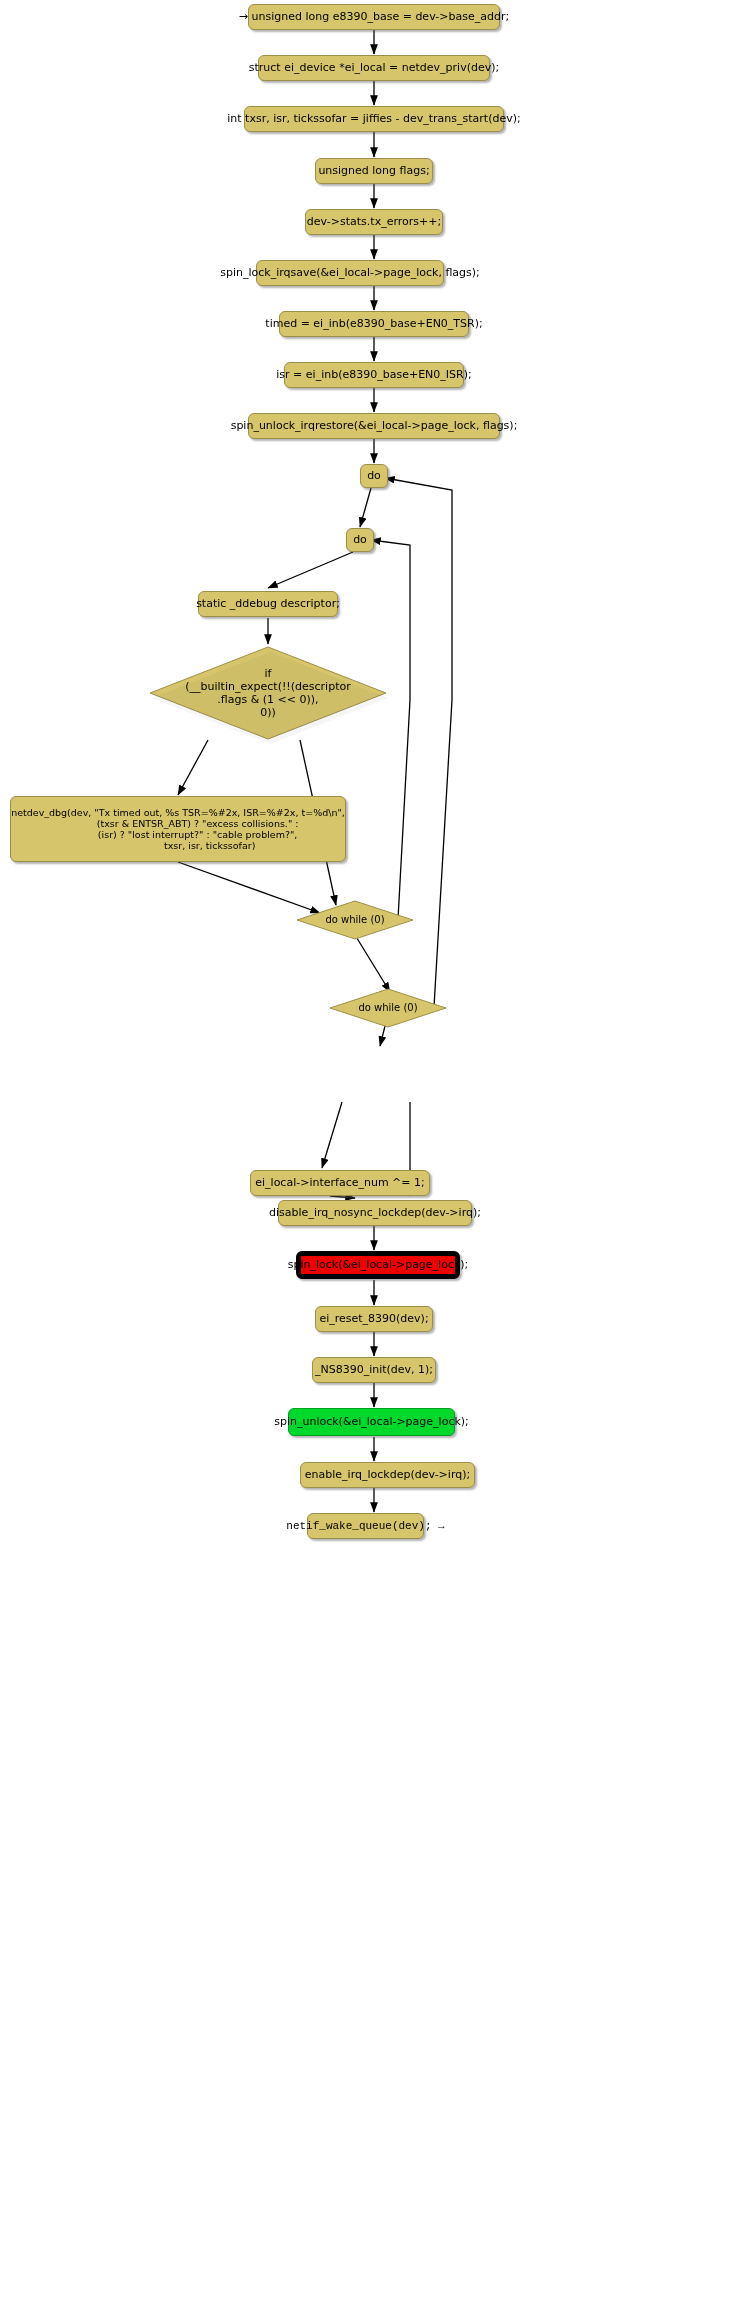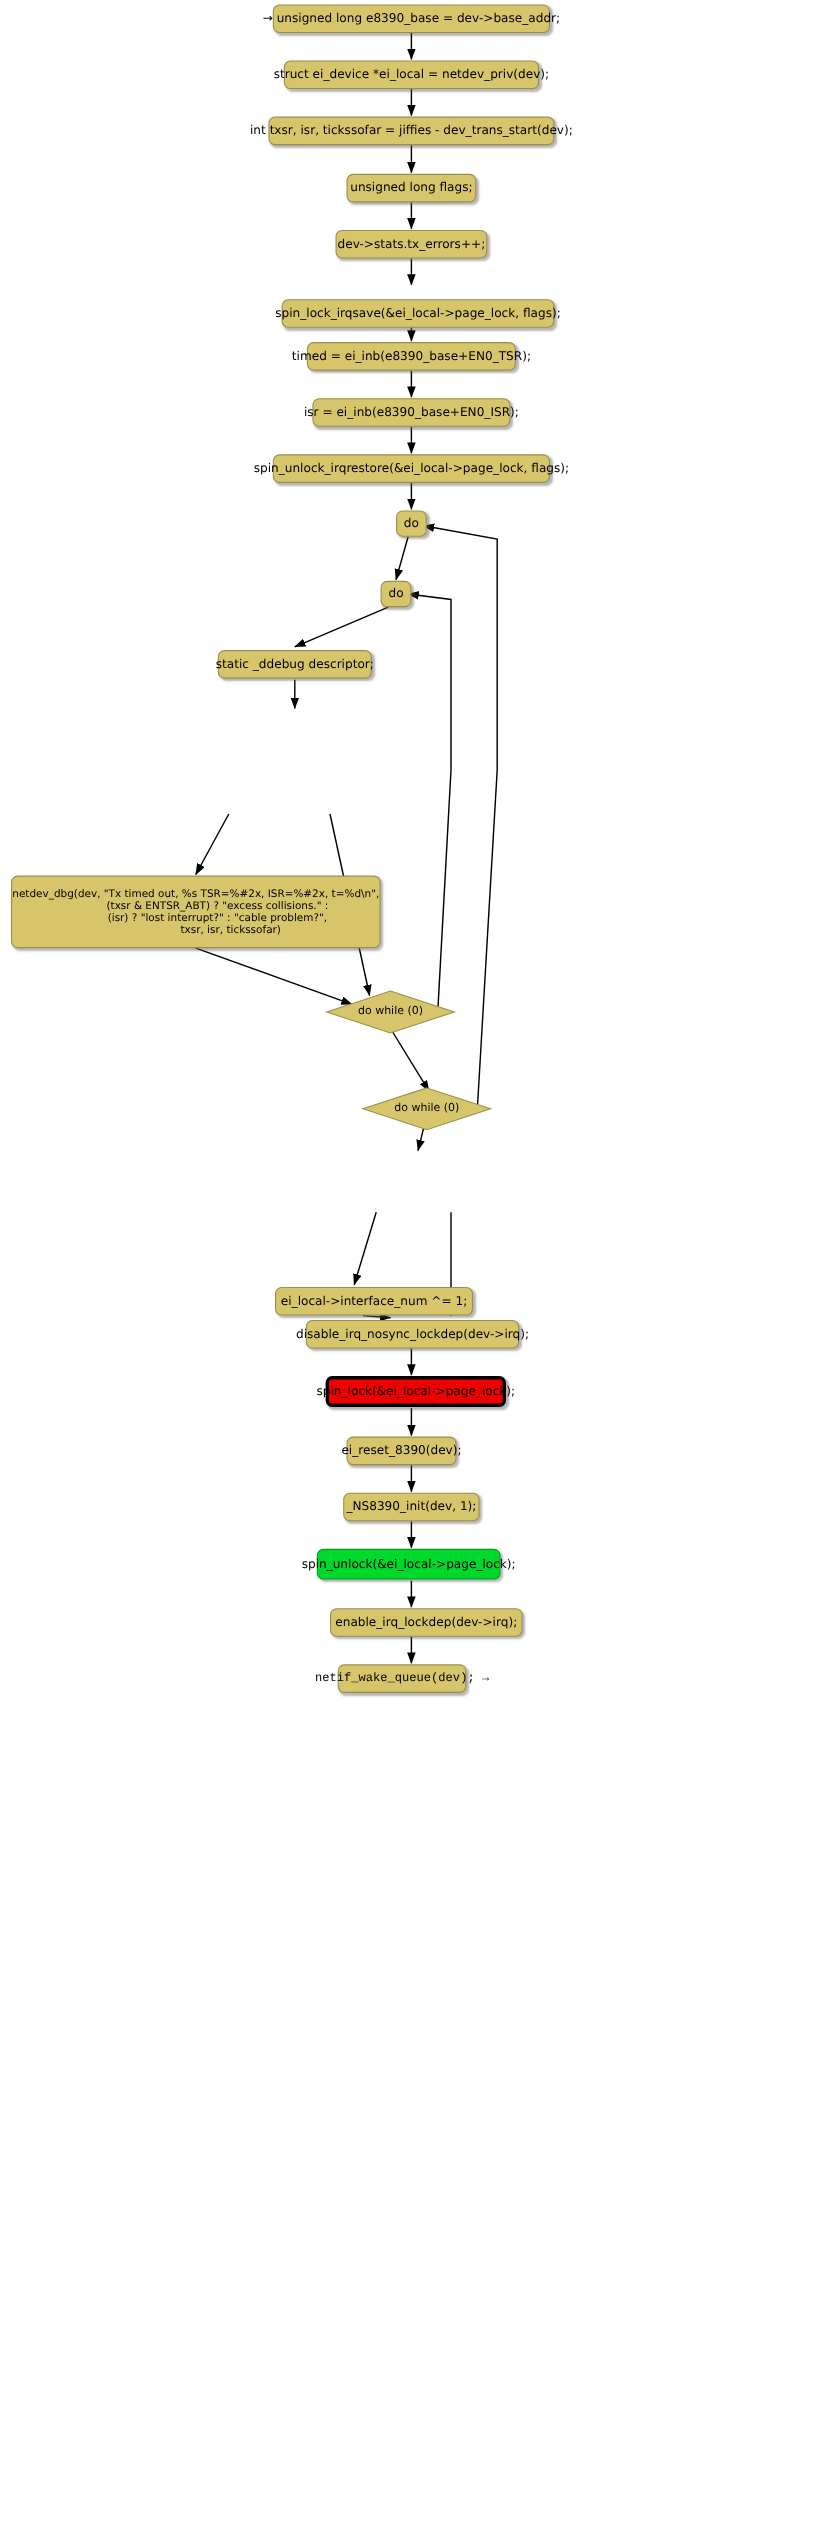--- a/index.html
+++ b/index.html
@@ -41,21 +41,21 @@
   .box {
     background: #d6c56b;
     border: 1px solid #9c8f4a;
     border-radius: 6px;
     box-shadow: 2px 2px 2px rgba(90,90,90,0.45);
     font-size: 11px;
     padding: 5px 6px;
   }
   .box.red {
     background: #ee0000;
-    border: 3px solid #000000;
+    border: 5px solid #000000;
     color: #000000;
     align-items: center;
   }
   .box.green {
     background: #00d92b;
     border: 1px solid #00a020;
     color: #000000;
   }
   .diamond-wrap {
     position: absolute;
@@ -137,21 +137,21 @@
   </div>
 
   <div class="node box" style="left:315px; top:158px; width:118px; height:26px;">
     <span>unsigned long flags;</span>
   </div>
 
   <div class="node box" style="left:305px; top:209px; width:138px; height:26px;">
     <span>dev-&gt;stats.tx_errors++;</span>
   </div>
 
-  <div class="node box" style="left:256px; top:260px; width:248px; height:26px;margin-top:12px;">
+  <div class="node box" style="left:256px; top:260px; width:188px; height:26px;">
     <span>spin_lock_irqsave(&amp;ei_local-&gt;page_lock, flags);</span>
   </div>
 
   <div class="node box" style="left:279px; top:311px; width:190px; height:26px;">
     <span>timed = ei_inb(e8390_base+EN0_TSR);</span>
   </div>
 
   <div class="node box" style="left:284px; top:362px; width:180px; height:26px;">
     <span>isr = ei_inb(e8390_base+EN0_ISR);</span>
   </div>
@@ -165,20 +165,30 @@
   </div>
 
   <div class="node box" style="left:346px; top:528px; width:28px; height:24px;">
     <span>do</span>
   </div>
 
   <div class="node box" style="left:198px; top:591px; width:140px; height:26px;">
     <span>static _ddebug descriptor;</span>
   </div>
 
+  <div class="diamond-wrap" style="left:148px; top:645px; width:240px; height:96px;">
+    <svg width="240" height="96" viewBox="0 0 240 96">
+      <polygon points="120,2 238,48 120,94 2,48" fill="#d6c56b" stroke="#9c8f4a" stroke-width="1"></polygon>
+      <polygon points="120,5 238,51 120,97 2,51" fill="rgba(120,120,140,0.28)" stroke="none" transform="translate(2,2)" style="mix-blend-mode:multiply; opacity:0.25"></polygon>
+    </svg>
+    <div class="diamond-label">if
+(__builtin_expect(!!(descriptor
+.flags &amp; (1 &lt;&lt; 0)),
+0))</div>
+  </div>
 
   <div class="node box mono-small" style="left:10px; top:796px; width:336px; height:66px; font-size:9.5px; text-align:center;">
     <span>netdev_dbg(dev, "Tx timed out, %s TSR=%#2x, ISR=%#2x, t=%d\n",
              (txsr &amp; ENTSR_ABT) ? "excess collisions." :
              (isr) ? "lost interrupt?" : "cable problem?",
                      txsr, isr, tickssofar)</span>
   </div>
 
   <div class="diamond-wrap" style="left:296px; top:900px; width:118px; height:40px;">
     <svg width="118" height="40" viewBox="0 0 118 40">
@@ -200,21 +210,21 @@
   </div>
 
   <div class="node box" style="left:278px; top:1200px; width:194px; height:26px;">
     <span>disable_irq_nosync_lockdep(dev-&gt;irq);</span>
   </div>
 
   <div class="node box red" style="left:296px; top:1251px; width:164px; height:28px;">
     <span>spin_lock(&amp;ei_local-&gt;page_lock);</span>
   </div>
 
-  <div class="node box" style="left:315px; top:1306px; width:100px; height:26px;">
+  <div class="node box" style="left:315px; top:1306px; width:118px; height:26px;">
     <span>ei_reset_8390(dev);</span>
   </div>
 
   <div class="node box" style="left:312px; top:1357px; width:124px; height:26px;">
     <span>_NS8390_init(dev, 1);</span>
   </div>
 
   <div class="node box green" style="left:288px; top:1408px; width:167px; height:28px;">
     <span>spin_unlock(&amp;ei_local-&gt;page_lock);</span>
   </div>

